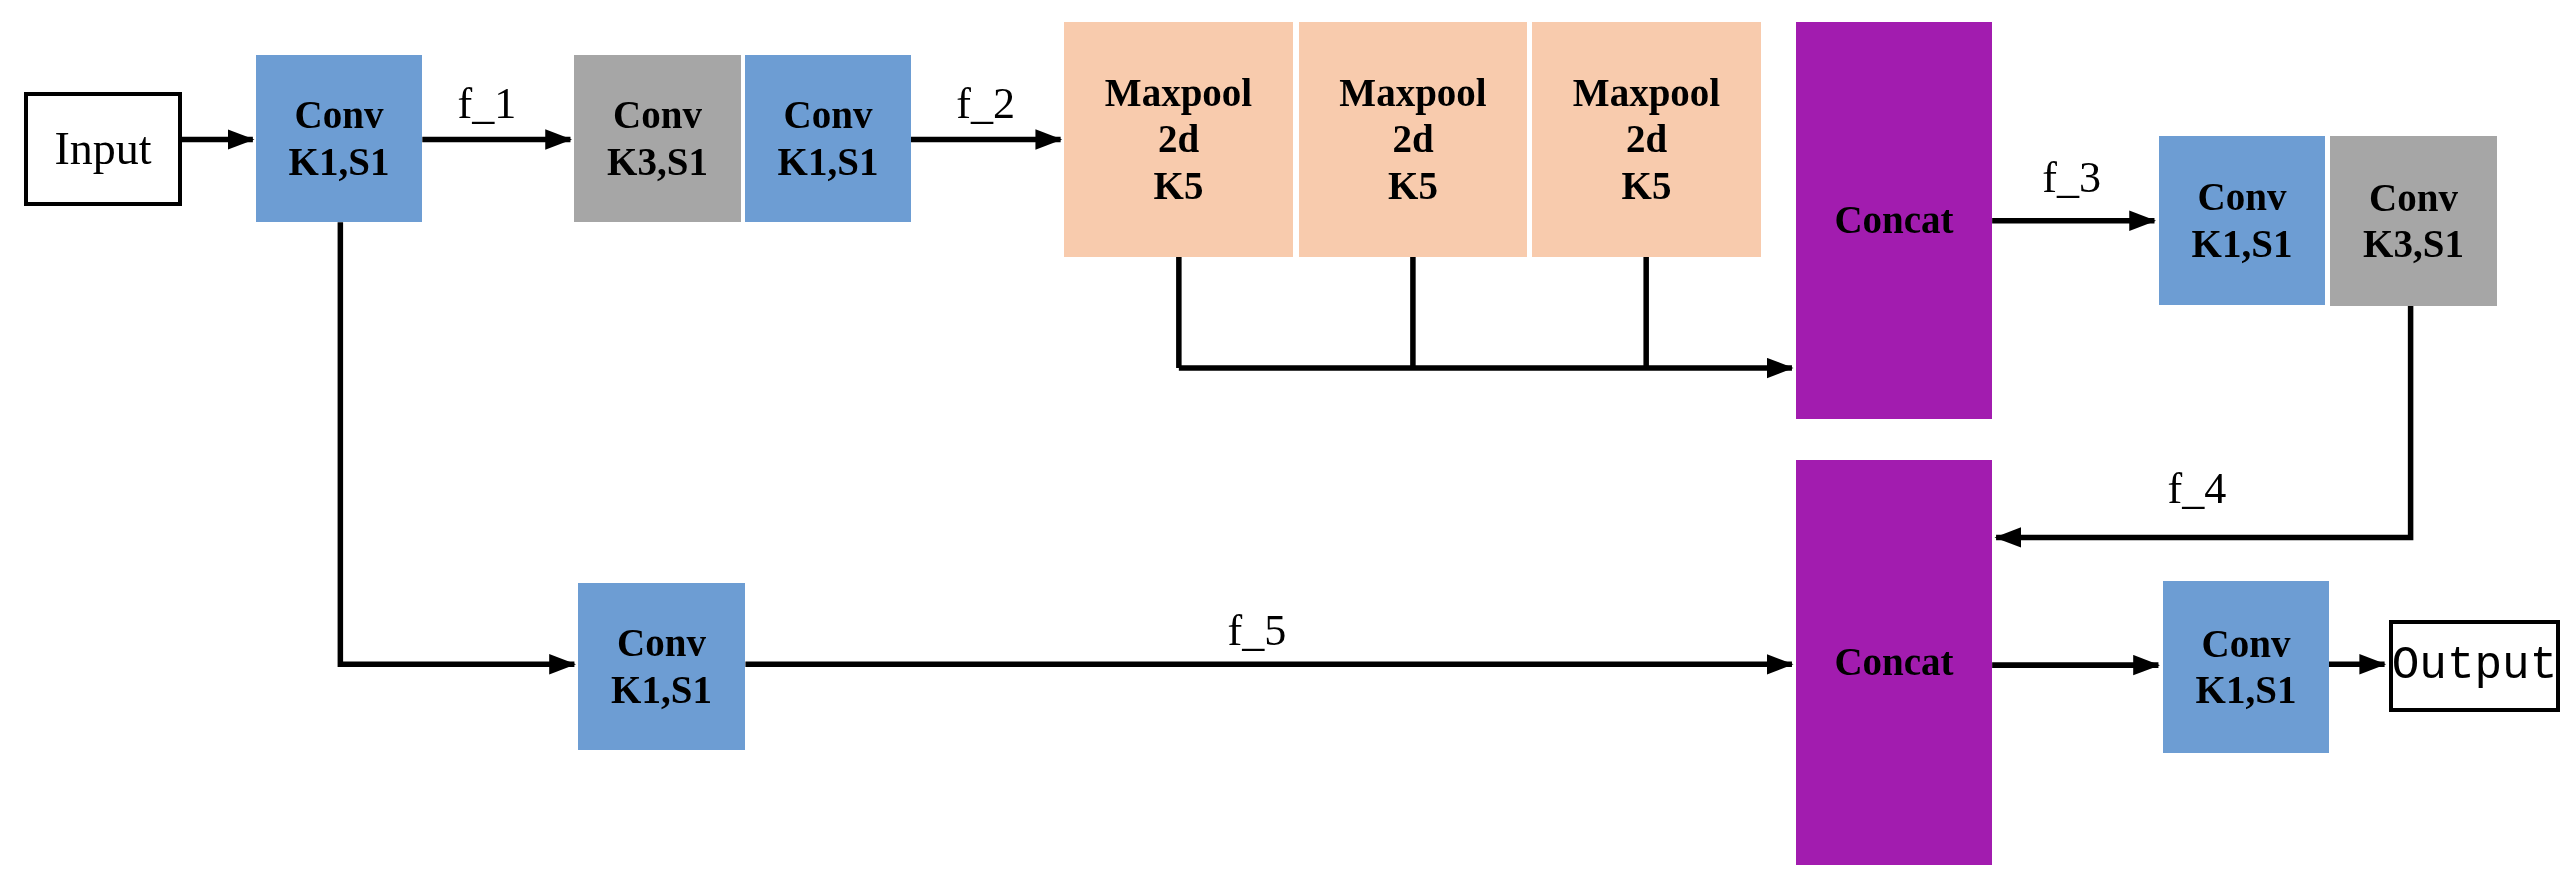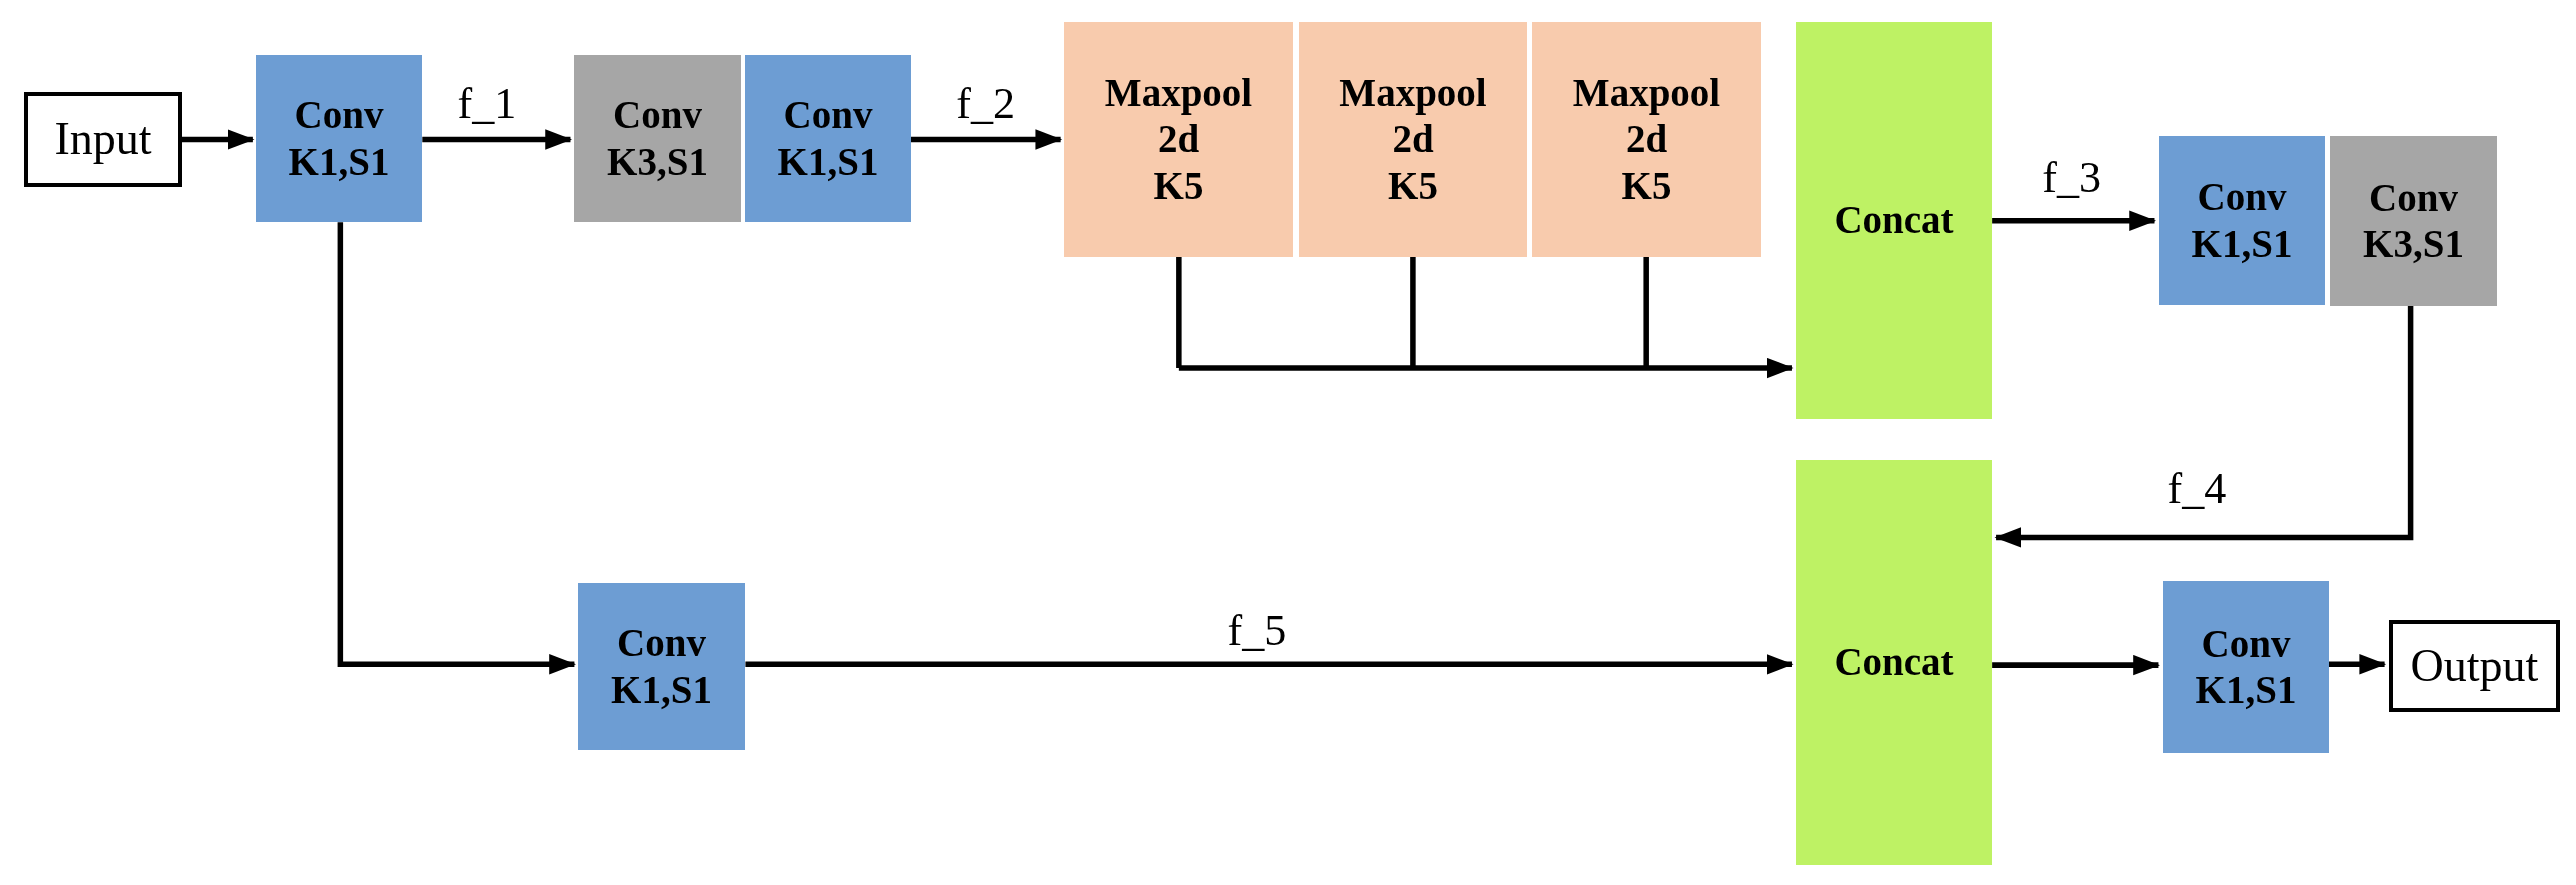--- a/index.html
+++ b/index.html
@@ -21,21 +21,21 @@
     text-align:center;
     color:#000;
     box-sizing:border-box;
   }
   .node .line{font-weight:bold;font-size:39px;line-height:1.18;white-space:nowrap;}
   .kind-io{background:#ffffff;border:4.7px solid #000000;}
   .kind-io .line{font-weight:normal;font-size:46px;}
   .kind-conv-blue{background:#6d9dd3;}
   .kind-conv-gray{background:#a6a6a6;}
   .kind-pool{background:#f8cbad;justify-content:center;}
-  .kind-concat{background:#bef264;}
+  .kind-concat{background:#a21caf;}
   .edge{stroke:#000000;stroke-width:7;fill:none;}
   .flow-label{
     font-family:"Liberation Serif","DejaVu Serif",serif;
     font-size:56px;
     fill:#000000;
   }
 </style>
 </head>
 <body>
 
@@ -63,21 +63,21 @@
       </g>
     <g id="label-group">
         <text x="617" y="150" text-anchor="middle" class="flow-label">f_1</text>
         <text x="1250" y="150" text-anchor="middle" class="flow-label">f_2</text>
         <text x="2628" y="243" text-anchor="middle" class="flow-label">f_3</text>
         <text x="2787" y="638" text-anchor="middle" class="flow-label">f_4</text>
         <text x="1594" y="818" text-anchor="middle" class="flow-label">f_5</text>
       </g>
   </svg>
   <div id="node-layer">
-      <div class="node kind-io" style="left: 24px; top: 92px; width: 158px; height: 95px;">
+      <div class="node kind-io" style="left: 24px; top: 92px; width: 158px; height: 114px;">
         <div class="line">Input</div>
       </div>
       <div class="node kind-conv-blue" style="left: 256px; top: 55px; width: 166px; height: 167px;">
         <div class="line">Conv</div>
         <div class="line">K1,S1</div>
       </div>
       <div class="node kind-conv-gray" style="left: 574px; top: 55px; width: 167px; height: 167px;">
         <div class="line">Conv</div>
         <div class="line">K3,S1</div>
       </div>
@@ -115,18 +115,18 @@
         <div class="line">Concat</div>
       </div>
       <div class="node kind-conv-blue" style="left: 578px; top: 583px; width: 167px; height: 167px;">
         <div class="line">Conv</div>
         <div class="line">K1,S1</div>
       </div>
       <div class="node kind-conv-blue" style="left: 2163px; top: 581px; width: 166px; height: 172px;">
         <div class="line">Conv</div>
         <div class="line">K1,S1</div>
       </div>
-      <div class="node kind-io" style="left: 2389px; top: 620px; width: 171px; height: 92px;">
+      <div class="node kind-io" style="left: 2389px; top: 620px; width: 171px; height: 92px; font-family: Liberation Mono, monospace;">
         <div class="line">Output</div>
       </div>
     </div>
 </div>
 
 
 </body></html>

